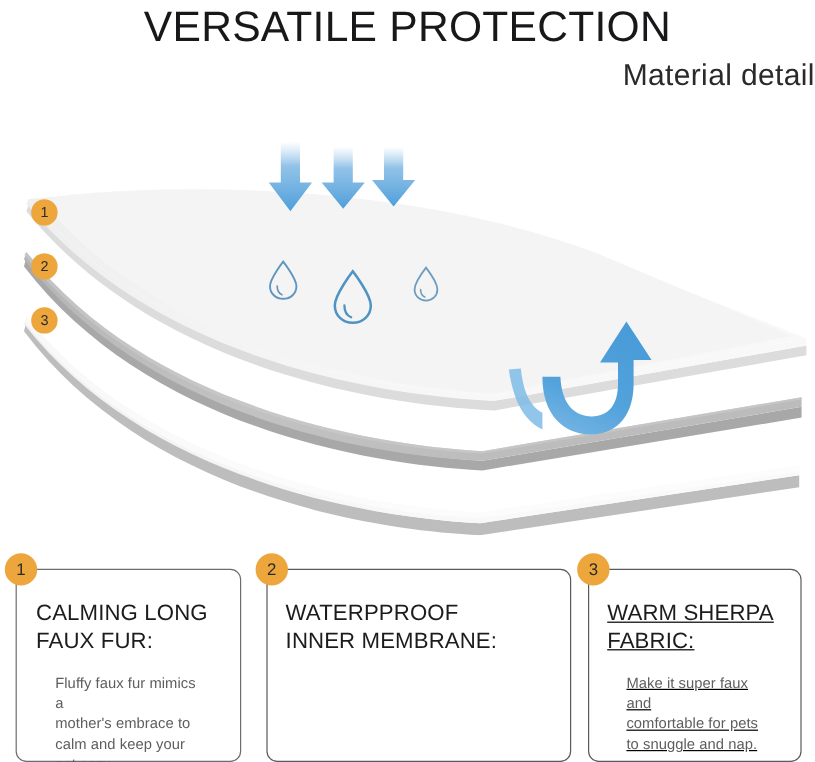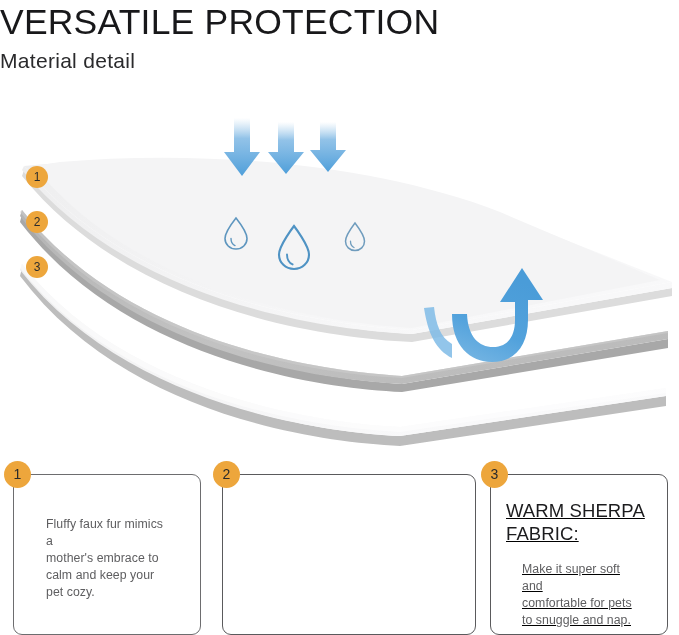--- a/index.html
+++ b/index.html
@@ -23,33 +23,34 @@
     left: 0;
     top: 0;
     width: 679px;
     height: 92px;
   }
   #page-title {
     position: absolute;
     left: 0;
     top: 2px;
     width: 679px;
+    text-align: center;
     font-size: 35.5px;
     letter-spacing: 0.2px;
     font-weight: 400;
     color: #18181a;
     white-space: nowrap;
   }
   #page-subtitle {
     position: absolute;
     left: 0;
     top: 49px;
     width: 679px;
-    text-align: left;
-    font-size: 21px;
+    text-align: right;
+    font-size: 25px;
     font-weight: 400;
     color: #2a2a2c;
     letter-spacing: 0.3px;
   }
 
   
   #diagram {
     position: absolute;
     left: 0;
     top: 96px;
@@ -276,36 +277,40 @@
   <div class="layer-badge" id="layer-badge-1">1</div>
   <div class="layer-badge" id="layer-badge-2">2</div>
   <div class="layer-badge" id="layer-badge-3">3</div>
 </div>
 
 <div id="cards">
 
   <div class="card" id="card-1">
     <div class="card-badge">1</div>
     <div class="card-inner">
+      <div class="card-heading">CALMING LONG
+FAUX FUR:</div>
       <div class="card-body">Fluffy faux fur mimics a
 mother's embrace to
 calm and keep your
 pet cozy.</div>
     </div>
   </div>
 
   <div class="card" id="card-2">
     <div class="card-badge">2</div>
     <div class="card-inner">
+      <div class="card-heading">WATERPPROOF
+INNER MEMBRANE:</div>
     </div>
   </div>
 
   <div class="card" id="card-3">
     <div class="card-badge">3</div>
     <div class="card-inner">
       <div class="card-heading">WARM SHERPA
 FABRIC:</div>
-      <div class="card-body">Make it super soft and
+      <div class="card-body">Make it super faux and
 comfortable  for pets
 to snuggle and nap.</div>
     </div>
   </div>
 </div>
 
 </body></html>

